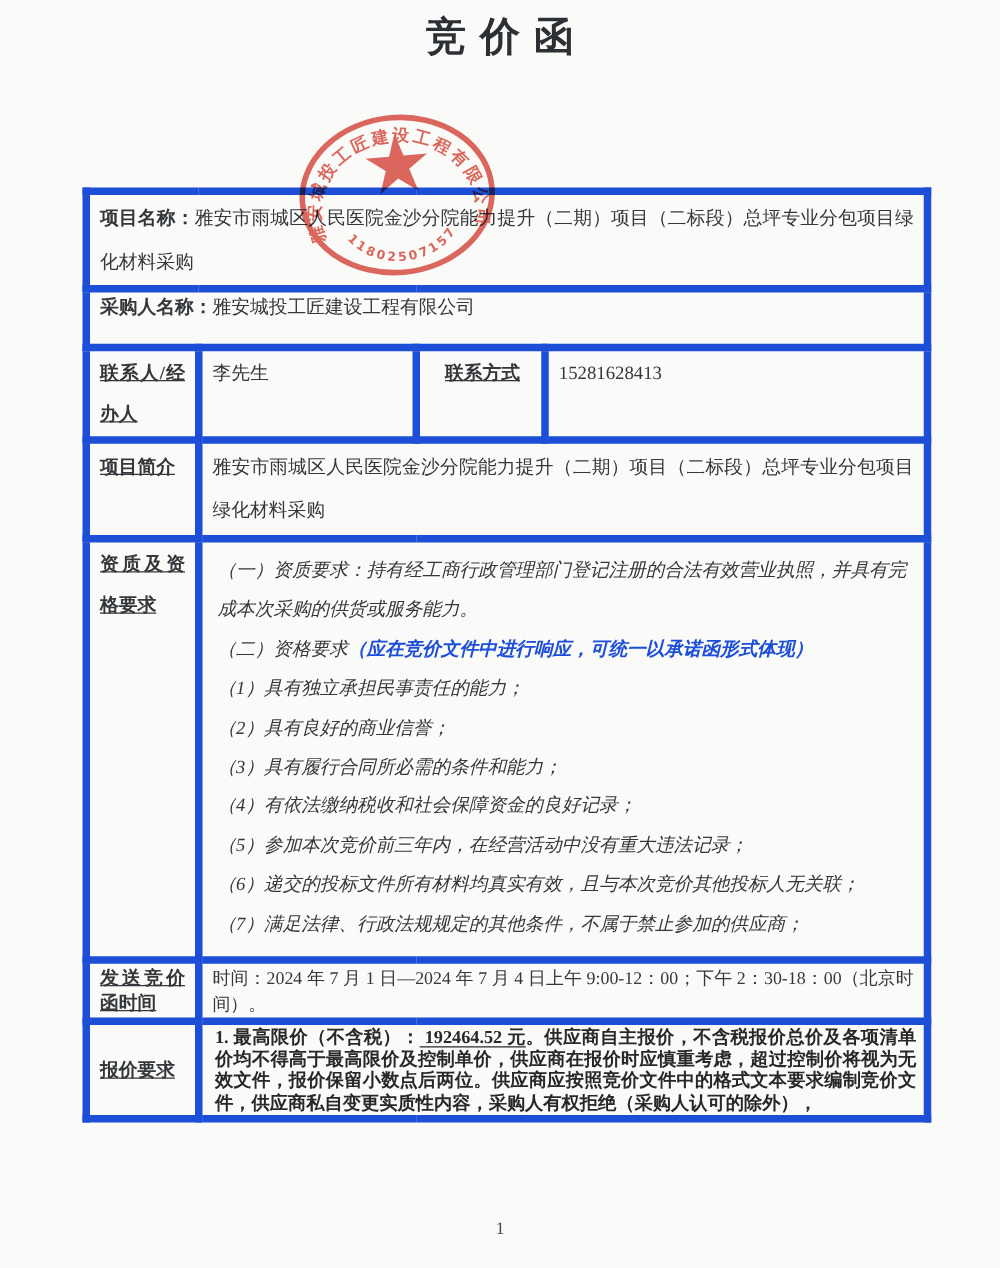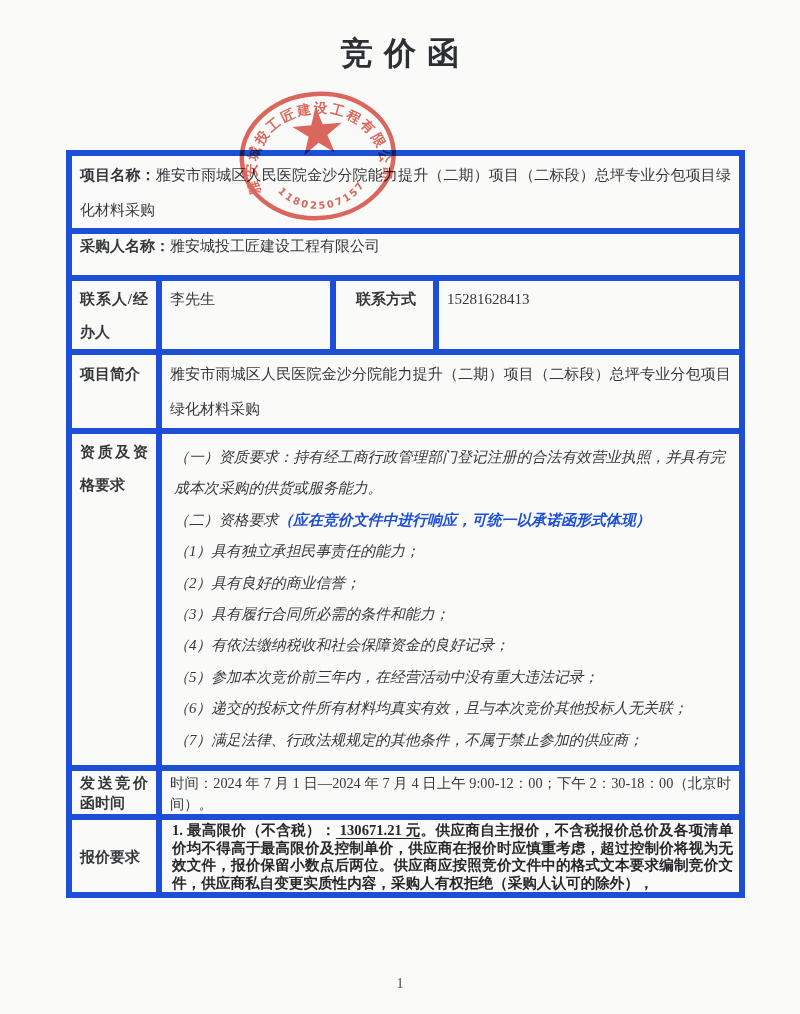--- a/index.html
+++ b/index.html
@@ -4,40 +4,40 @@
 <style>
   html,body{margin:0;padding:0;}
   body{
     width:800px;height:1014px;position:relative;overflow:hidden;
     background:#fafaf8;
     font-family:"Liberation Serif","DejaVu Serif",serif;
     color:#333;
   }
   .page{position:absolute;inset:0;}
   .doc-title{
-    position:absolute;top:32px;left:0;width:800px;text-align:center;
+    position:absolute;top:8px;left:0;width:800px;text-align:center;
     font-size:32px;font-weight:bold;letter-spacing:0.35em;color:#2c2f33;
     margin:0;text-indent:0.35em;
   }
   .intro{
     position:absolute;top:56px;left:64px;width:676px;
     font-size:16.6px;line-height:21.6px;text-align:justify;
     text-indent:2em;color:#33363a;margin:0;
   }
   .intro .uline{text-decoration:underline;text-underline-offset:3px;text-decoration-thickness:1px;}
   table.main{
     position:absolute;left:66px;top:150px;width:673px;
     border-collapse:collapse;table-layout:fixed;
   }
   table.main td{
     border:6px solid #1d4ed8;vertical-align:top;
     font-size:15px;color:#34373b;overflow:hidden;
     padding:2px 8px 0 8px;text-align:justify;
   }
-  td.lbl{font-weight:bold;color:#2b2e32;padding:6px 2px 0 7px;line-height:32px;text-align:left;}
+  td.lbl{font-weight:bold;color:#2b2e32;padding:6px 2px 0 7px;line-height:32px;text-align:left;text-decoration:underline;}
   td.lbl-center{text-align:center;vertical-align:middle;padding:0 2px;line-height:33px;}
   td.lbl-mid{vertical-align:middle;padding:0 2px 0 7px;line-height:20px;}
   .r1{line-height:35px;}
   .r1 td{padding-top:2px;}
   .r2 td{vertical-align:middle;line-height:20px;}
   .r3 td{padding-top:7px;line-height:33px;}
   .r4 td{padding-top:8px;line-height:35px;margin-top:24px;}
   .r5 td{padding-top:9px;line-height:32px;}
   .r6-content{padding-top:6px !important;line-height:26.5px !important;}
   .gray-part{color:#76797d;}
@@ -117,21 +117,21 @@
       </td>
     </tr>
 
     <tr>
       <td class="lbl lbl-mid" style="height:40px;">发送竞价函时间</td>
       <td colspan="3" class="r8-content">时间：2024 年 7 月 1 日—2024 年 7 月 4 日上午 9:00-12：00；下午 2：30-18：00（北京时间）。</td>
     </tr>
 
     <tr>
       <td class="lbl r9-lbl" style="height:69px;">报价要求</td>
-      <td colspan="3" class="r9-content"><span class="r9-first">1. 最高限价（不含税）：</span><span class="price-uline"> 130671.21 元</span><span>。供应商自主报价，不含税报价总价及各项清单价均不得高于最高限价及控制单价，供应商在报价时应慎重考虑，超过控制价将视为无效文件，报价保留小数点后两位。供应商应按照竞价文件中的格式文本要求编制竞价文件，供应商私自变更实质性内容，采购人有权拒绝（采购人认可的除外），</span></td>
+      <td colspan="3" class="r9-content"><span class="r9-first">1. 最高限价（不含税）：</span><span class="price-uline"> 192464.52 元</span><span>。供应商自主报价，不含税报价总价及各项清单价均不得高于最高限价及控制单价，供应商在报价时应慎重考虑，超过控制价将视为无效文件，报价保留小数点后两位。供应商应按照竞价文件中的格式文本要求编制竞价文件，供应商私自变更实质性内容，采购人有权拒绝（采购人认可的除外），</span></td>
     </tr>
   </tbody>
     </table>
 
   <div class="stamp" style="color: rgb(216, 71, 60);">
     <svg viewBox="0 0 170 142">
       <ellipse cx="85" cy="68" rx="76" ry="62" fill="none" stroke="currentColor" stroke-width="4.5"></ellipse>
       <path d="M 87 19 L 92.8 36.9 L 111.7 36.9 L 96.4 48 L 102.3 66 L 87 54.9 L 71.7 66 L 77.6 48 L 62.3 36.9 L 81.2 36.9 Z" fill="currentColor"></path>
       <path id="seal-top-arc" d="M 23 92 A 63 57 0 1 1 147 92" fill="none"></path>
       <text font-size="13.5" letter-spacing="2.5" fill="currentColor" font-family="'Liberation Serif','DejaVu Serif',serif" font-weight="bold">

